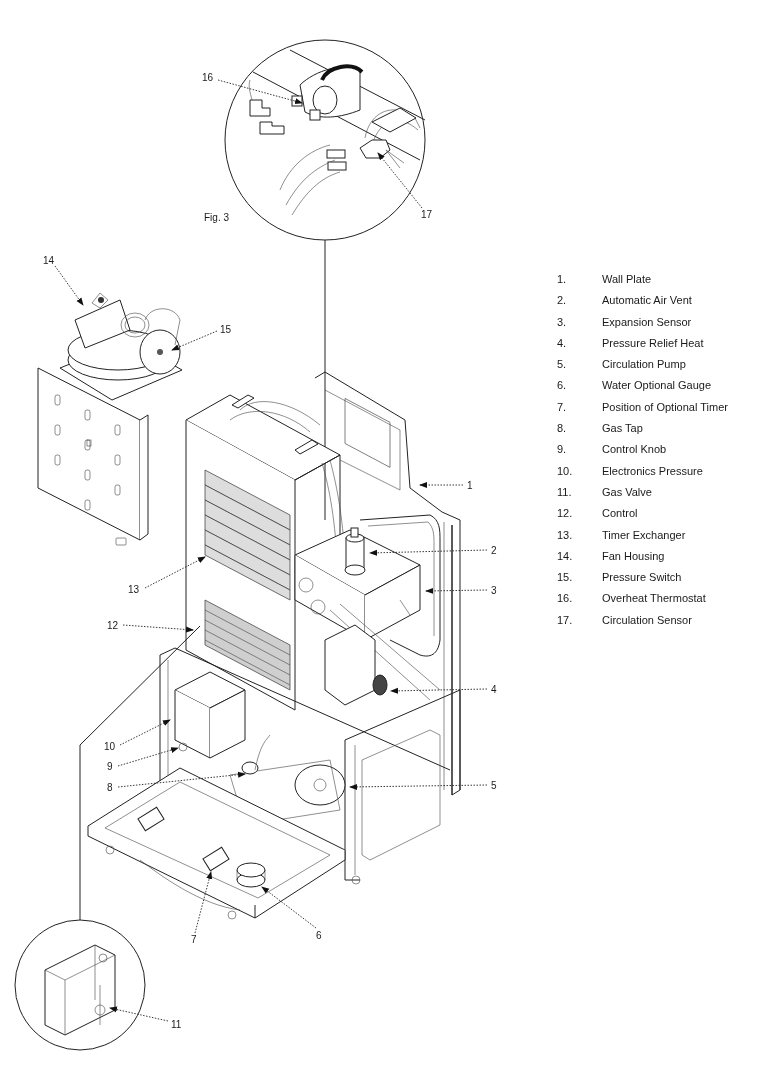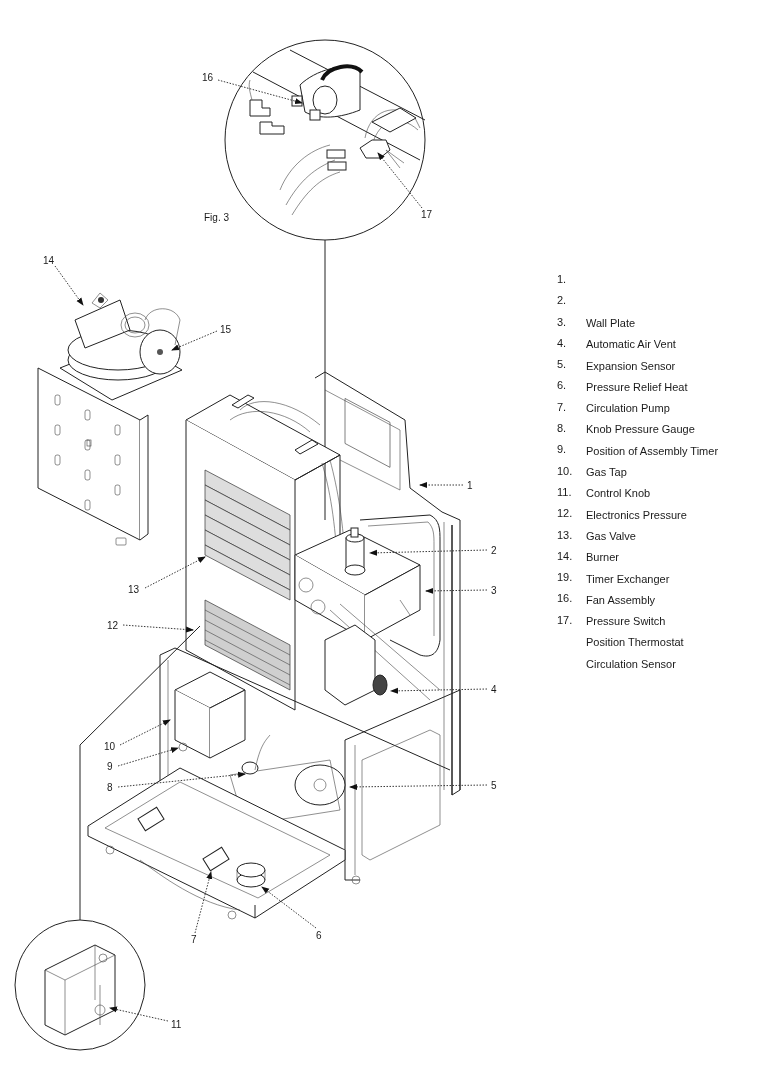--- a/index.html
+++ b/index.html
@@ -9,21 +9,21 @@
   .callout { font-family:"Liberation Sans", sans-serif; font-size:10px; fill:#1a1a1a; }
   .fig-label { font-family:"Liberation Sans", sans-serif; font-size:10px; fill:#1a1a1a; }
   .leader { stroke:#222; stroke-width:0.9; stroke-dasharray:1.5 1.5; fill:none; }
   .ln { stroke:#222; stroke-width:1; fill:none; }
   .lnw { stroke:#222; stroke-width:1; fill:#fff; }
   .thin { stroke:#444; stroke-width:0.6; fill:none; }
   .fin { stroke:#333; stroke-width:0.7; fill:#ddd; }
   .legend { position:absolute; left:557px; top:272px; }
   .legend-row { position:relative; height:21.3px; font-size:11px; line-height:14px; white-space:nowrap; }
   .legend-num { position:absolute; left:0; width:30px; }
-  .legend-text { position:absolute; left:29px;margin-top:44px; }
+  .legend-text { position:absolute; left:45px; }
 </style>
 </head>
 <body>
 
 <svg id="diagram" viewBox="0 0 767 1078" xmlns="http://www.w3.org/2000/svg">
   <defs>
     <marker id="arrow" markerWidth="8" markerHeight="8" refX="7" refY="4" orient="auto" markerUnits="userSpaceOnUse">
       <path d="M0,1 L8,4 L0,7 Z" fill="#111"></path>
     </marker>
   </defs>
@@ -257,59 +257,59 @@
   <div class="legend-row">
       <span class="legend-num">4.</span>
       <span class="legend-text">Pressure Relief Heat</span>
     </div>
   <div class="legend-row">
       <span class="legend-num">5.</span>
       <span class="legend-text">Circulation Pump</span>
     </div>
   <div class="legend-row">
       <span class="legend-num">6.</span>
-      <span class="legend-text">Knob Pressure Gauge</span>
+      <span class="legend-text">Water Optional Gauge</span>
     </div>
   <div class="legend-row">
       <span class="legend-num">7.</span>
-      <span class="legend-text">Position of Assembly Timer</span>
+      <span class="legend-text">Position of Optional Timer</span>
     </div>
   <div class="legend-row">
       <span class="legend-num">8.</span>
       <span class="legend-text">Gas Tap</span>
     </div>
   <div class="legend-row">
       <span class="legend-num">9.</span>
       <span class="legend-text">Control Knob</span>
     </div>
   <div class="legend-row">
       <span class="legend-num">10.</span>
       <span class="legend-text">Electronics Pressure</span>
     </div>
   <div class="legend-row">
       <span class="legend-num">11.</span>
       <span class="legend-text">Gas Valve</span>
     </div>
   <div class="legend-row">
       <span class="legend-num">12.</span>
-      <span class="legend-text">Burner</span>
+      <span class="legend-text">Control</span>
     </div>
   <div class="legend-row">
       <span class="legend-num">13.</span>
       <span class="legend-text">Timer Exchanger</span>
     </div>
   <div class="legend-row">
       <span class="legend-num">14.</span>
-      <span class="legend-text">Fan Assembly</span>
-    </div>
-  <div class="legend-row">
-      <span class="legend-num">19.</span>
+      <span class="legend-text">Fan Housing</span>
+    </div>
+  <div class="legend-row">
+      <span class="legend-num">15.</span>
       <span class="legend-text">Pressure Switch</span>
     </div>
   <div class="legend-row">
       <span class="legend-num">16.</span>
-      <span class="legend-text">Position Thermostat</span>
+      <span class="legend-text">Overheat Thermostat</span>
     </div>
   <div class="legend-row">
       <span class="legend-num">17.</span>
       <span class="legend-text">Circulation Sensor</span>
     </div>
 </div>
 
 </body></html>

